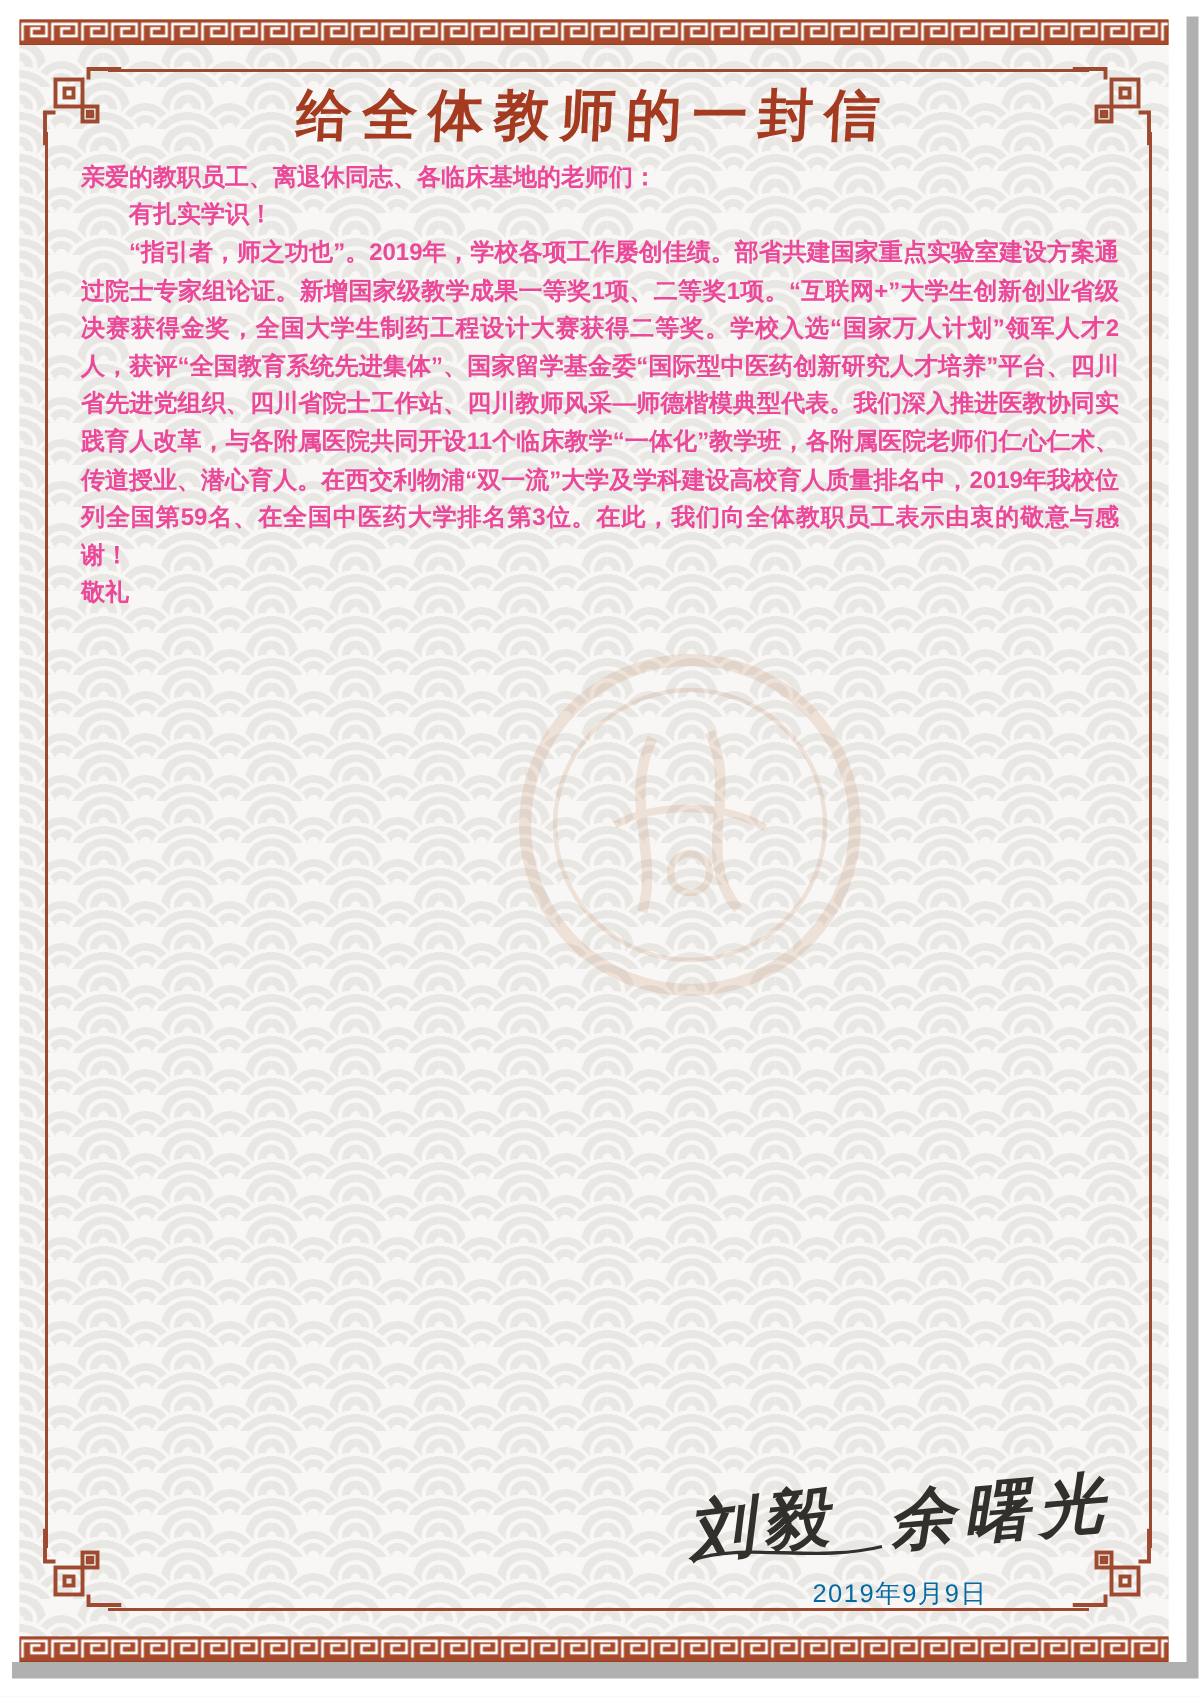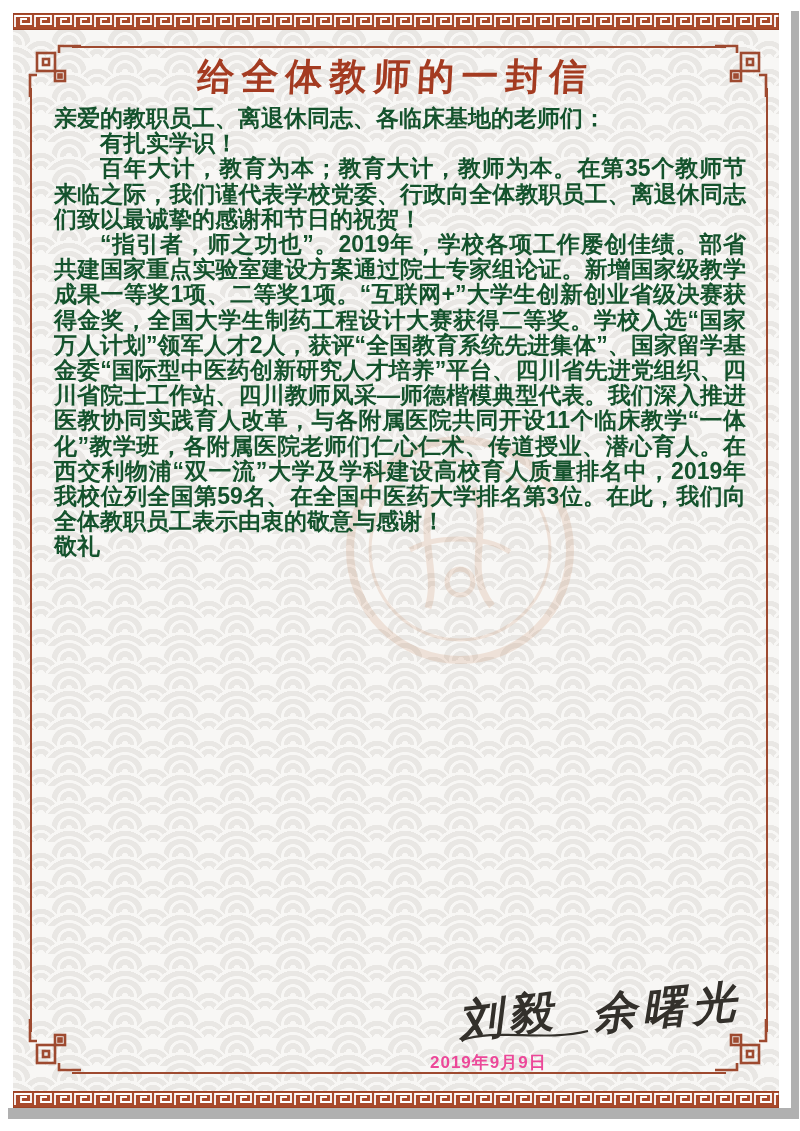--- a/index.html
+++ b/index.html
@@ -45,36 +45,36 @@
   .watermark path,.watermark circle{stroke:#bf7a4d;fill:none;}
   
   .title{
     position:absolute;left:0;top:52px;width:791px;text-align:center;
     font-family:"Liberation Serif","DejaVu Serif",serif;font-weight:bold;
     font-size:37px;color:#a43b21;letter-spacing:7px;transform:skewX(-3deg);
   }
   
   .content{
     position:absolute;left:54px;top:106px;width:692px;
-    font-size:23px;line-height:25.2px;color:#14532d;font-weight:bold;
+    font-size:16px;line-height:25.2px;color:#ec4899;font-weight:bold;
     text-align:justify;
   }
   .content p{margin:0;}
   .content p.indent{text-indent:2em;}
   
   .signature-block{position:absolute;left:430px;top:982px;width:340px;}
   .sig-names{display:flex;justify-content:center;align-items:flex-end;gap:34px;transform:rotate(-3deg);}
   .sig{
     font-family:"Liberation Serif","DejaVu Serif",serif;font-style:italic;font-weight:bold;
     font-size:44px;color:#33302b;letter-spacing:6px;white-space:nowrap;
   }
   .sig-1{transform:rotate(-4deg);}
   .sig-2{transform:rotate(-2deg);}
   .swash{position:absolute;left:30px;top:44px;}
-  .sig-date{margin-top:10px;text-align:left;font-size:17px;color:#ec4899;font-weight:bold;letter-spacing:1px;}
+  .sig-date{margin-top:10px;text-align:center;font-size:17px;color:#0369a1;font-weight:normal;letter-spacing:1px;}
 </style>
 </head>
 <body>
 
 <div class="paper">
 
   <div class="pattern-area"></div>
 
   <svg class="watermark" width="240" height="240" viewBox="0 0 240 240">
     <circle cx="120" cy="120" r="110" stroke-width="8"></circle>
@@ -141,21 +141,20 @@
     <rect class="k" x="18" y="18" width="6" height="6"></rect>
     <rect class="k" x="30" y="30" width="10" height="10"></rect>
     <rect class="k" x="33.5" y="33.5" width="3" height="3"></rect>
   </svg>
 
   <div class="title">给全体教师的一封信</div>
 
   <div class="content">
     <p>亲爱的教职员工、离退休同志、各临床基地的老师们：</p>
     <p class="indent">有扎实学识！</p>
-    <p class="indent">百年大计，教育为本；教育大计，教师为本。在第35个教师节来临之际，我们谨代表学校党委、行政向全体教职员工、离退休同志们致以最诚挚的感谢和节日的祝贺！</p>
     <p class="indent">“指引者，师之功也”。2019年，学校各项工作屡创佳绩。部省共建国家重点实验室建设方案通过院士专家组论证。新增国家级教学成果一等奖1项、二等奖1项。“互联网+”大学生创新创业省级决赛获得金奖，全国大学生制药工程设计大赛获得二等奖。学校入选“国家万人计划”领军人才2人，获评“全国教育系统先进集体”、国家留学基金委“国际型中医药创新研究人才培养”平台、四川省先进党组织、四川省院士工作站、四川教师风采—师德楷模典型代表。我们深入推进医教协同实践育人改革，与各附属医院共同开设11个临床教学“一体化”教学班，各附属医院老师们仁心仁术、传道授业、潜心育人。在西交利物浦“双一流”大学及学科建设高校育人质量排名中，2019年我校位列全国第59名、在全国中医药大学排名第3位。在此，我们向全体教职员工表示由衷的敬意与感谢！</p>
     <p>敬礼</p>
   </div>
 
   <div class="signature-block">
     <div class="sig-names">
       <span class="sig sig-1">刘毅</span>
       <span class="sig sig-2">余曙光</span>
     </div>
     <svg class="swash" width="130" height="18" viewBox="0 0 130 18">

